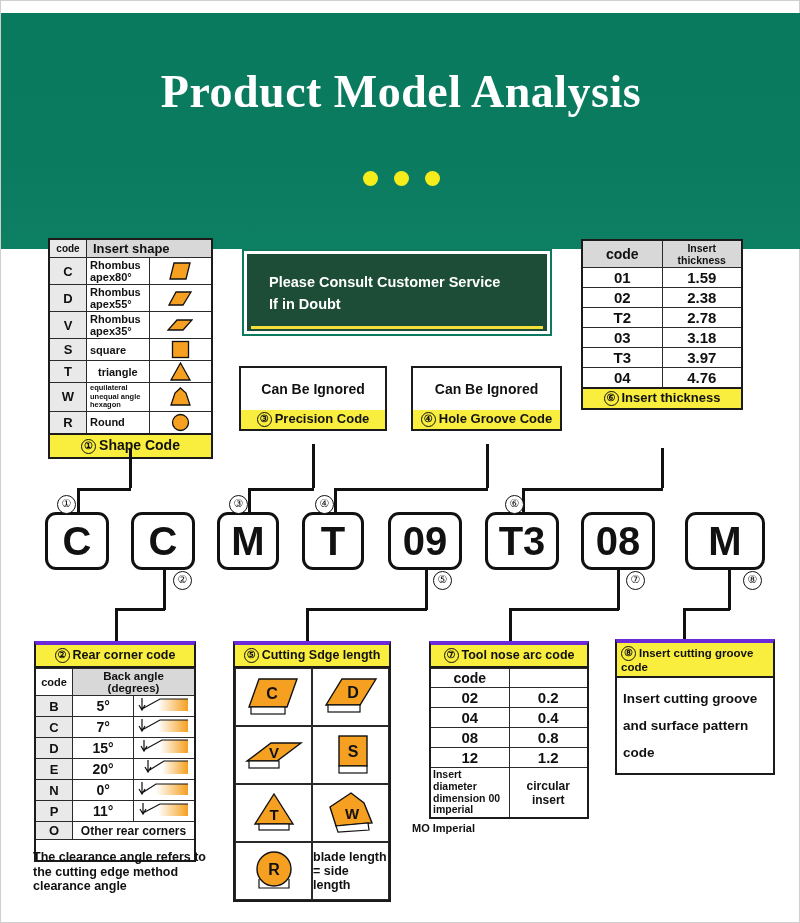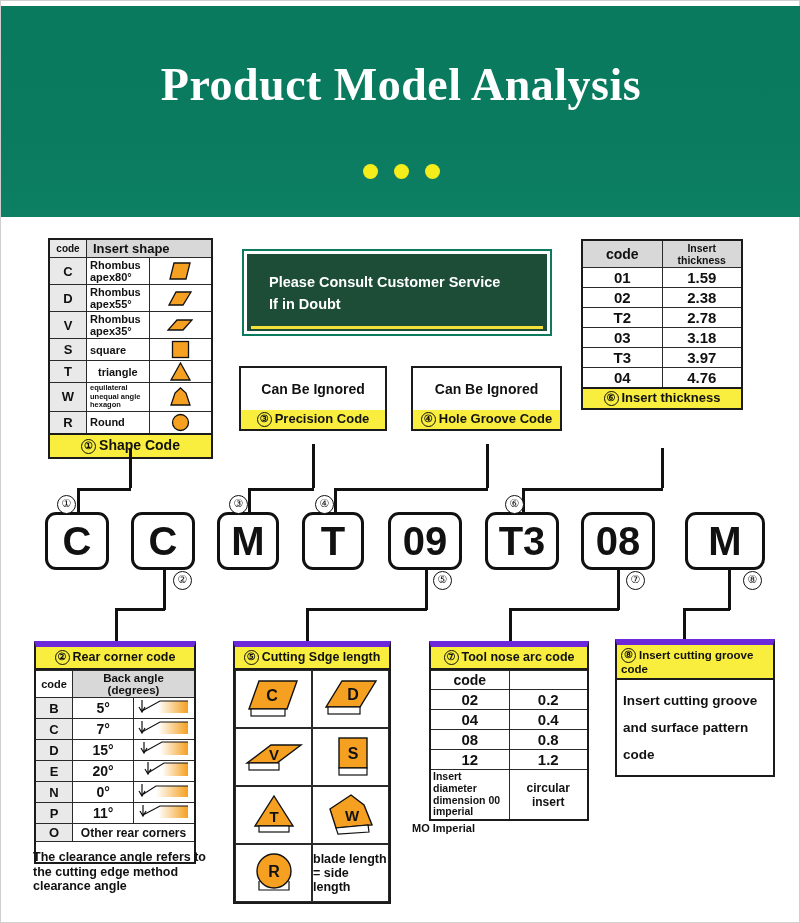--- a/index.html
+++ b/index.html
@@ -7,21 +7,21 @@
     width:800px;height:923px;
     background:#ffffff;
     font-family:"Liberation Sans", sans-serif;
     overflow:hidden;
     position:relative;
   }
   #root{position:relative;width:800px;height:923px;box-sizing:border-box;border:1px solid #cfcfcf;}
 
   
   .banner{
-    position:absolute;left:0;top:5px;width:800px;height:211px;
+    position:absolute;left:0;top:12px;width:800px;height:236px;
     background:#0b7a5f;
     background:linear-gradient(180deg,#0a7a5e 0%,#0b7b60 60%,#0d7f63 100%);
   }
   .banner-title{
     position:absolute;left:0;top:52px;width:800px;text-align:center;
     color:#ffffff;font-size:46px;font-weight:bold;letter-spacing:.5px;
     font-family:"Liberation Serif", serif;
   }
   .dots{position:absolute;left:0;top:158px;width:800px;display:flex;justify-content:center;gap:16px;}
   .dot{width:15px;height:15px;border-radius:50%;background:#f5ec1c;}
@@ -33,21 +33,21 @@
   .tbl td,.tbl th{border:1.4px solid #2a2a2a;padding:1px 3px;
        font-size:13px;font-weight:bold;color:#111;text-align:center;
        font-family:"Liberation Sans", sans-serif;}
   .hdr-cell{background:#d8d8d8;}
   .codecol{width:30px;background:#e9e9e9;font-size:17px;}
   .ftr{
     background:#f9ee3e;border:2px solid #1b1b1b;border-top:none;
     font-size:13px;font-weight:bold;color:#111;text-align:center;
     padding:2px 2px;box-sizing:border-box;line-height:1.05;
   }
-  .ftr.standalone{border-top:6px solid #6d28d9;}
+  .ftr.standalone{border-top:4px solid #6d28d9;}
   .circnum{
     display:inline-block;border:1.3px solid #111;border-radius:50%;
     width:13px;height:13px;line-height:12px;font-size:10px;text-align:center;
     margin-right:3px;vertical-align:1px;background:transparent;
   }
 
   
   .shapecell{width:34px;padding:1px;}
   .shp{display:block;margin:0 auto;}
 

